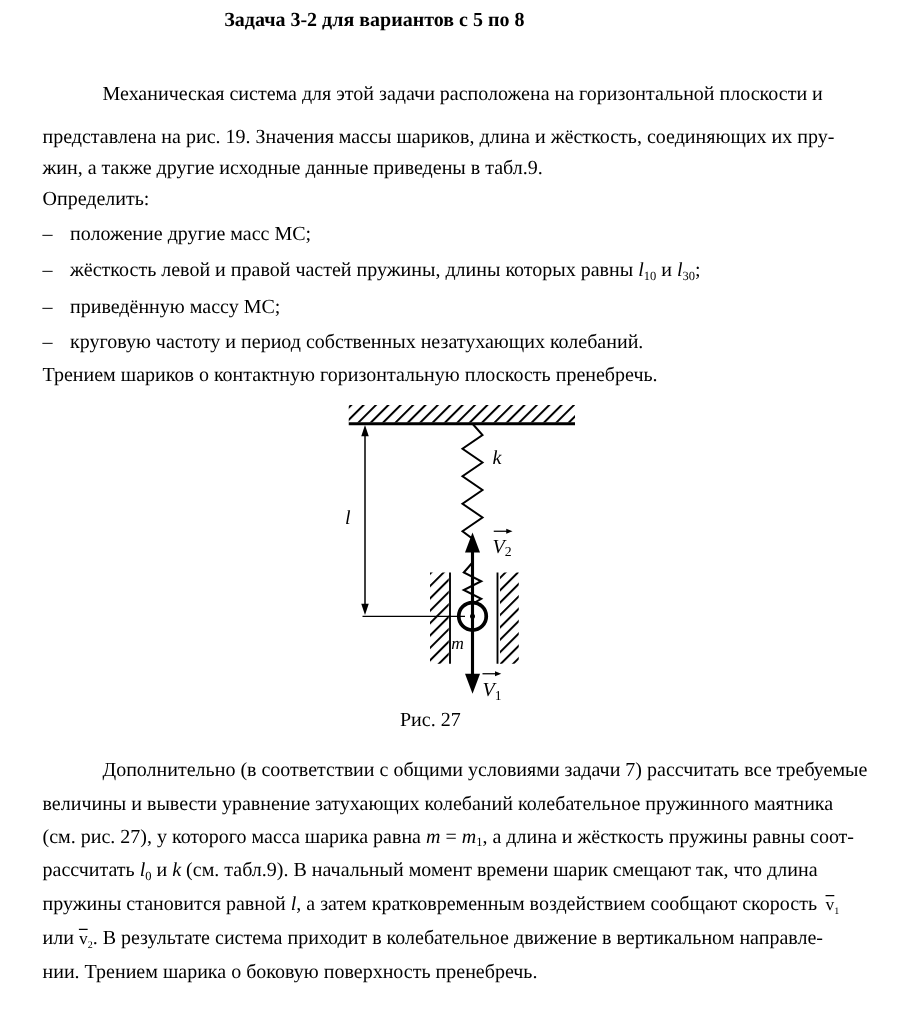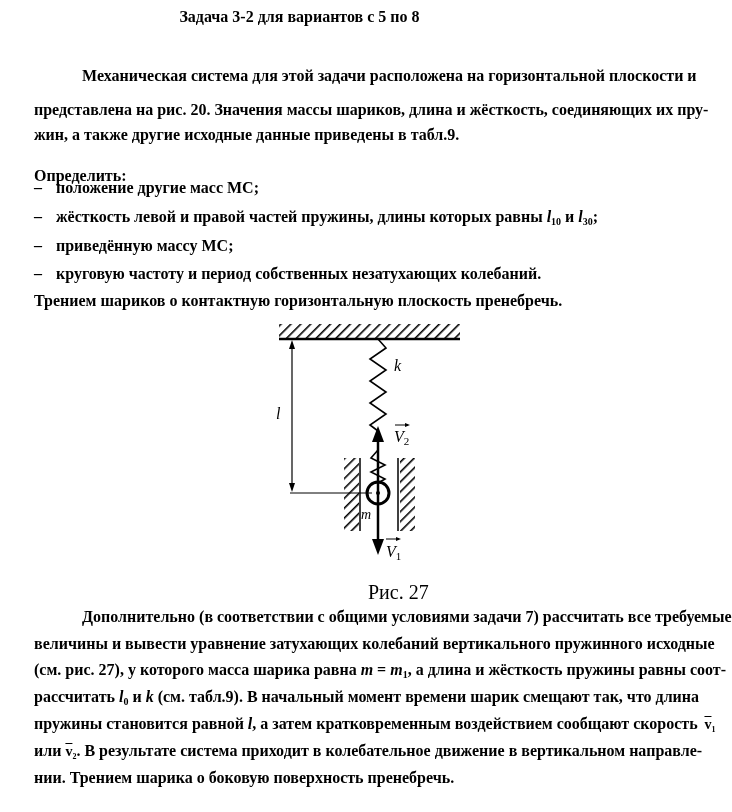--- a/index.html
+++ b/index.html
@@ -1,38 +1,38 @@
 <!DOCTYPE html>
 <html><head>
   <meta charset="utf-8">
   <style>
     html, body { margin: 0; padding: 0; background: #ffffff; }
     body {
       width: 732px; height: 812px; position: relative; overflow: hidden;
       font-family: "Liberation Serif", serif; color: #000; font-size: 16px;
     }
-    .line { position: absolute; left: 34px; white-space: nowrap; font-size: 16px; line-height: 20px; font-weight: bold; }
+    .line { position: absolute; left: 34px; white-space: nowrap; font-size: 16px; line-height: 20px; }
     .title { position: absolute; top: 8px; left: 0; width: 599px; text-align: center; font-weight: bold; font-size: 16px; }
     .indent { left: 82px; }
     .dash { display: inline-block; width: 22px; }
     i { font-style: italic; }
     sub { font-size: 10px; vertical-align: -3px; line-height: 0; }
-    .caption { position: absolute; top: 581px; left: 320px; font-size: 20px; margin-left: 48px; }
+    .caption { position: absolute; top: 568px; left: 320px; font-size: 16px; }
     svg.fig { position: absolute; left: 0; top: 0; }
     .vec { position: relative; display: inline-block; font-size: 14px; }
   </style>
 </head>
 <body>
 
 <div class="title">Задача 3-2 для вариантов с 5 по 8</div>
 
 <div class="line indent" style="top:66px">Механическая система для этой задачи расположена на горизонтальной плоскости и</div>
-<div class="line" style="top:100px">представлена на рис. 20. Значения массы шариков, длина и жёсткость, соединяющих их пру-</div>
+<div class="line" style="top:100px">представлена на рис. 19. Значения массы шариков, длина и жёсткость, соединяющих их пру-</div>
 <div class="line" style="top:125px">жин, а также другие исходные данные приведены в табл.9.</div>
-<div class="line" style="top:166px">Определить:</div>
+<div class="line" style="top:150px">Определить:</div>
 
 <div class="line" style="top:178px">
   <span class="dash">–</span><span>положение другие масс МС;</span>
 </div>
 <div class="line" style="top:207px">
   <span class="dash">–</span><span>жёсткость левой и правой частей пружины, длины которых равны </span><i>l</i><sub>10</sub><span> и </span><i>l</i><sub>30</sub><span>;</span>
 </div>
 <div class="line" style="top:236px">
   <span class="dash">–</span><span>приведённую массу МС;</span>
 </div>
@@ -80,21 +80,21 @@
   <text x="394" y="371" font-family="Liberation Serif, serif" font-style="italic" font-size="16">k</text>
   <text x="276" y="419" font-family="Liberation Serif, serif" font-style="italic" font-size="16">l</text>
   <text x="361" y="519" font-family="Liberation Serif, serif" font-style="italic" font-size="14">m</text>
   <text x="394" y="442" font-family="Liberation Serif, serif" font-style="italic" font-size="16"><tspan>V</tspan><tspan font-style="normal" font-size="11" dy="3">2</tspan></text>
   <text x="386" y="557" font-family="Liberation Serif, serif" font-style="italic" font-size="16"><tspan>V</tspan><tspan font-style="normal" font-size="11" dy="3">1</tspan></text>
 </svg>
 
 <div class="caption">Рис. 27</div>
 
 <div class="line indent" style="top:607px">Дополнительно (в соответствии с общими условиями задачи 7) рассчитать все требуемые</div>
-<div class="line" style="top:634px">величины и вывести уравнение затухающих колебаний вертикального пружинного исходные</div>
+<div class="line" style="top:634px">величины и вывести уравнение затухающих колебаний колебательное пружинного маятника</div>
 <div class="line" style="top:660px">
   <span>(см. рис. 27), у которого масса шарика равна </span><i>m</i><span> = </span><i>m</i><sub>1</sub><span>, а длина и жёсткость пружины равны соот-</span>
 </div>
 <div class="line" style="top:687px">
   <span>рассчитать </span><i>l</i><sub>0</sub><span> и </span><i>k</i><span> (см. табл.9). В начальный момент времени шарик смещают так, что длина</span>
 </div>
 <div class="line" style="top:714px">
   <span>пружины становится равной </span><i>l</i><span>, а затем кратковременным воздействием сообщают скорость </span><span class="vec"> <span style="text-decoration: overline;">v</span><sub style="font-size:8px">1</sub></span>
 </div>
 <div class="line" style="top:741px">

